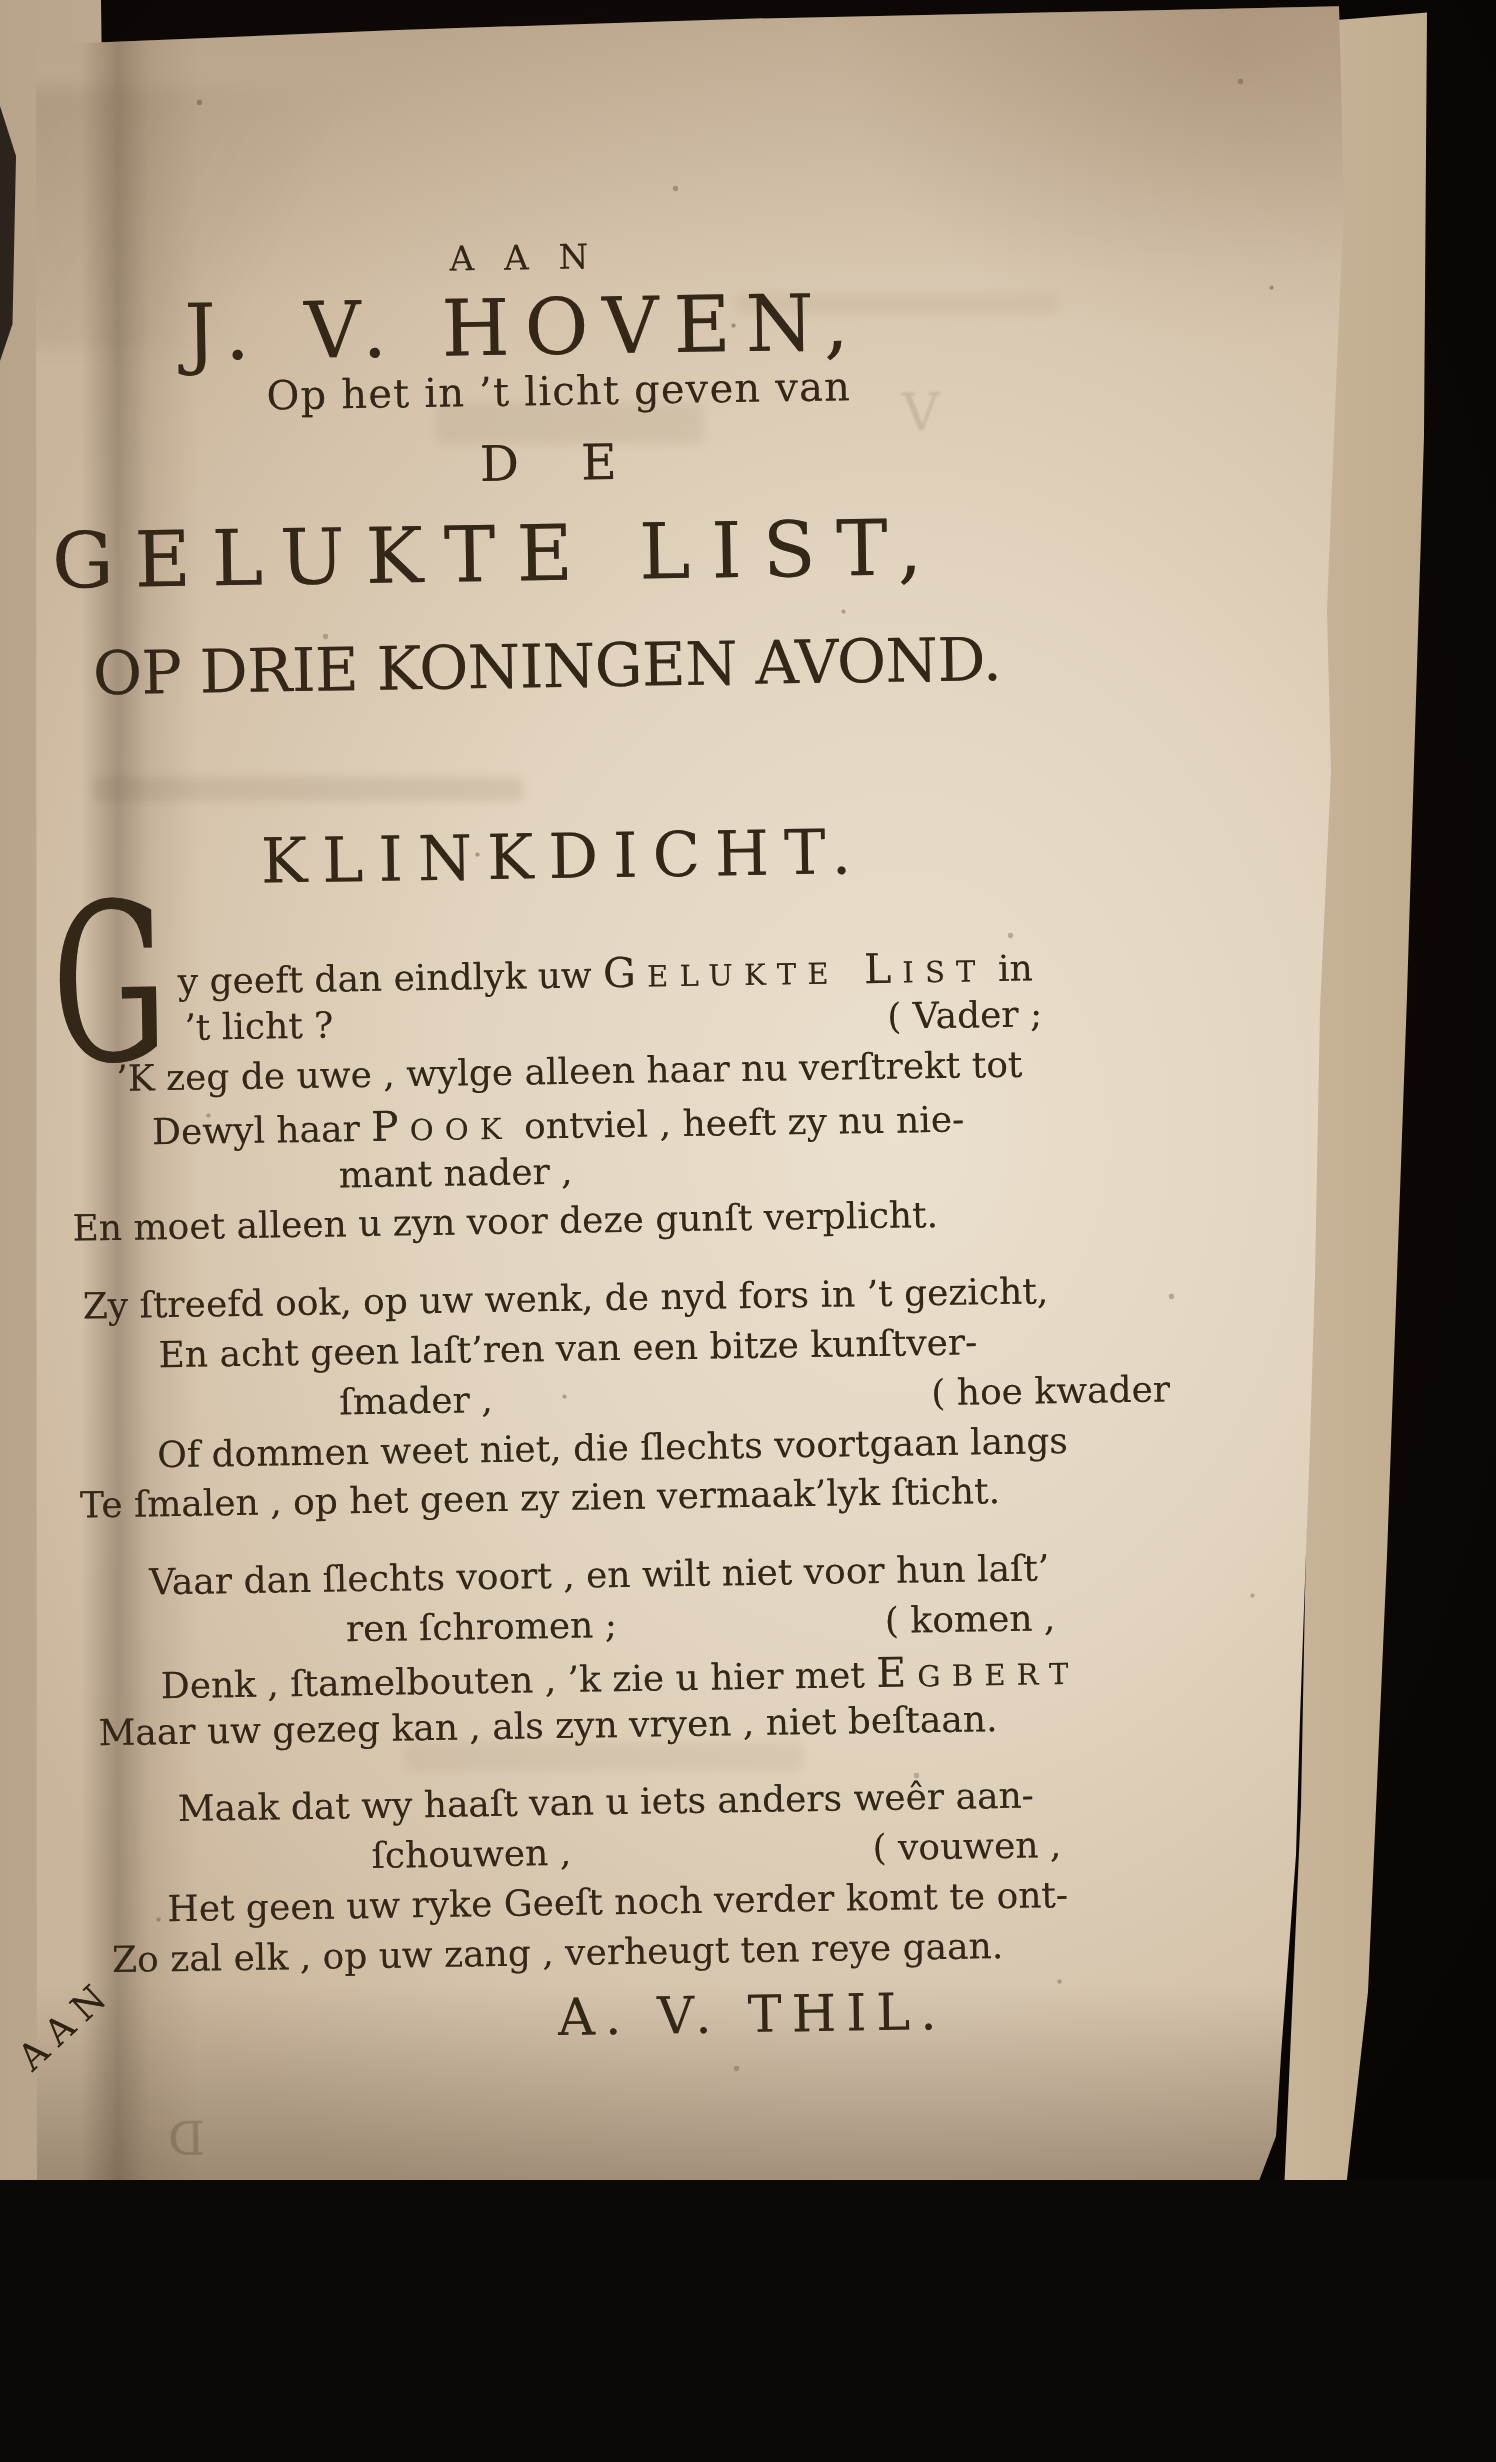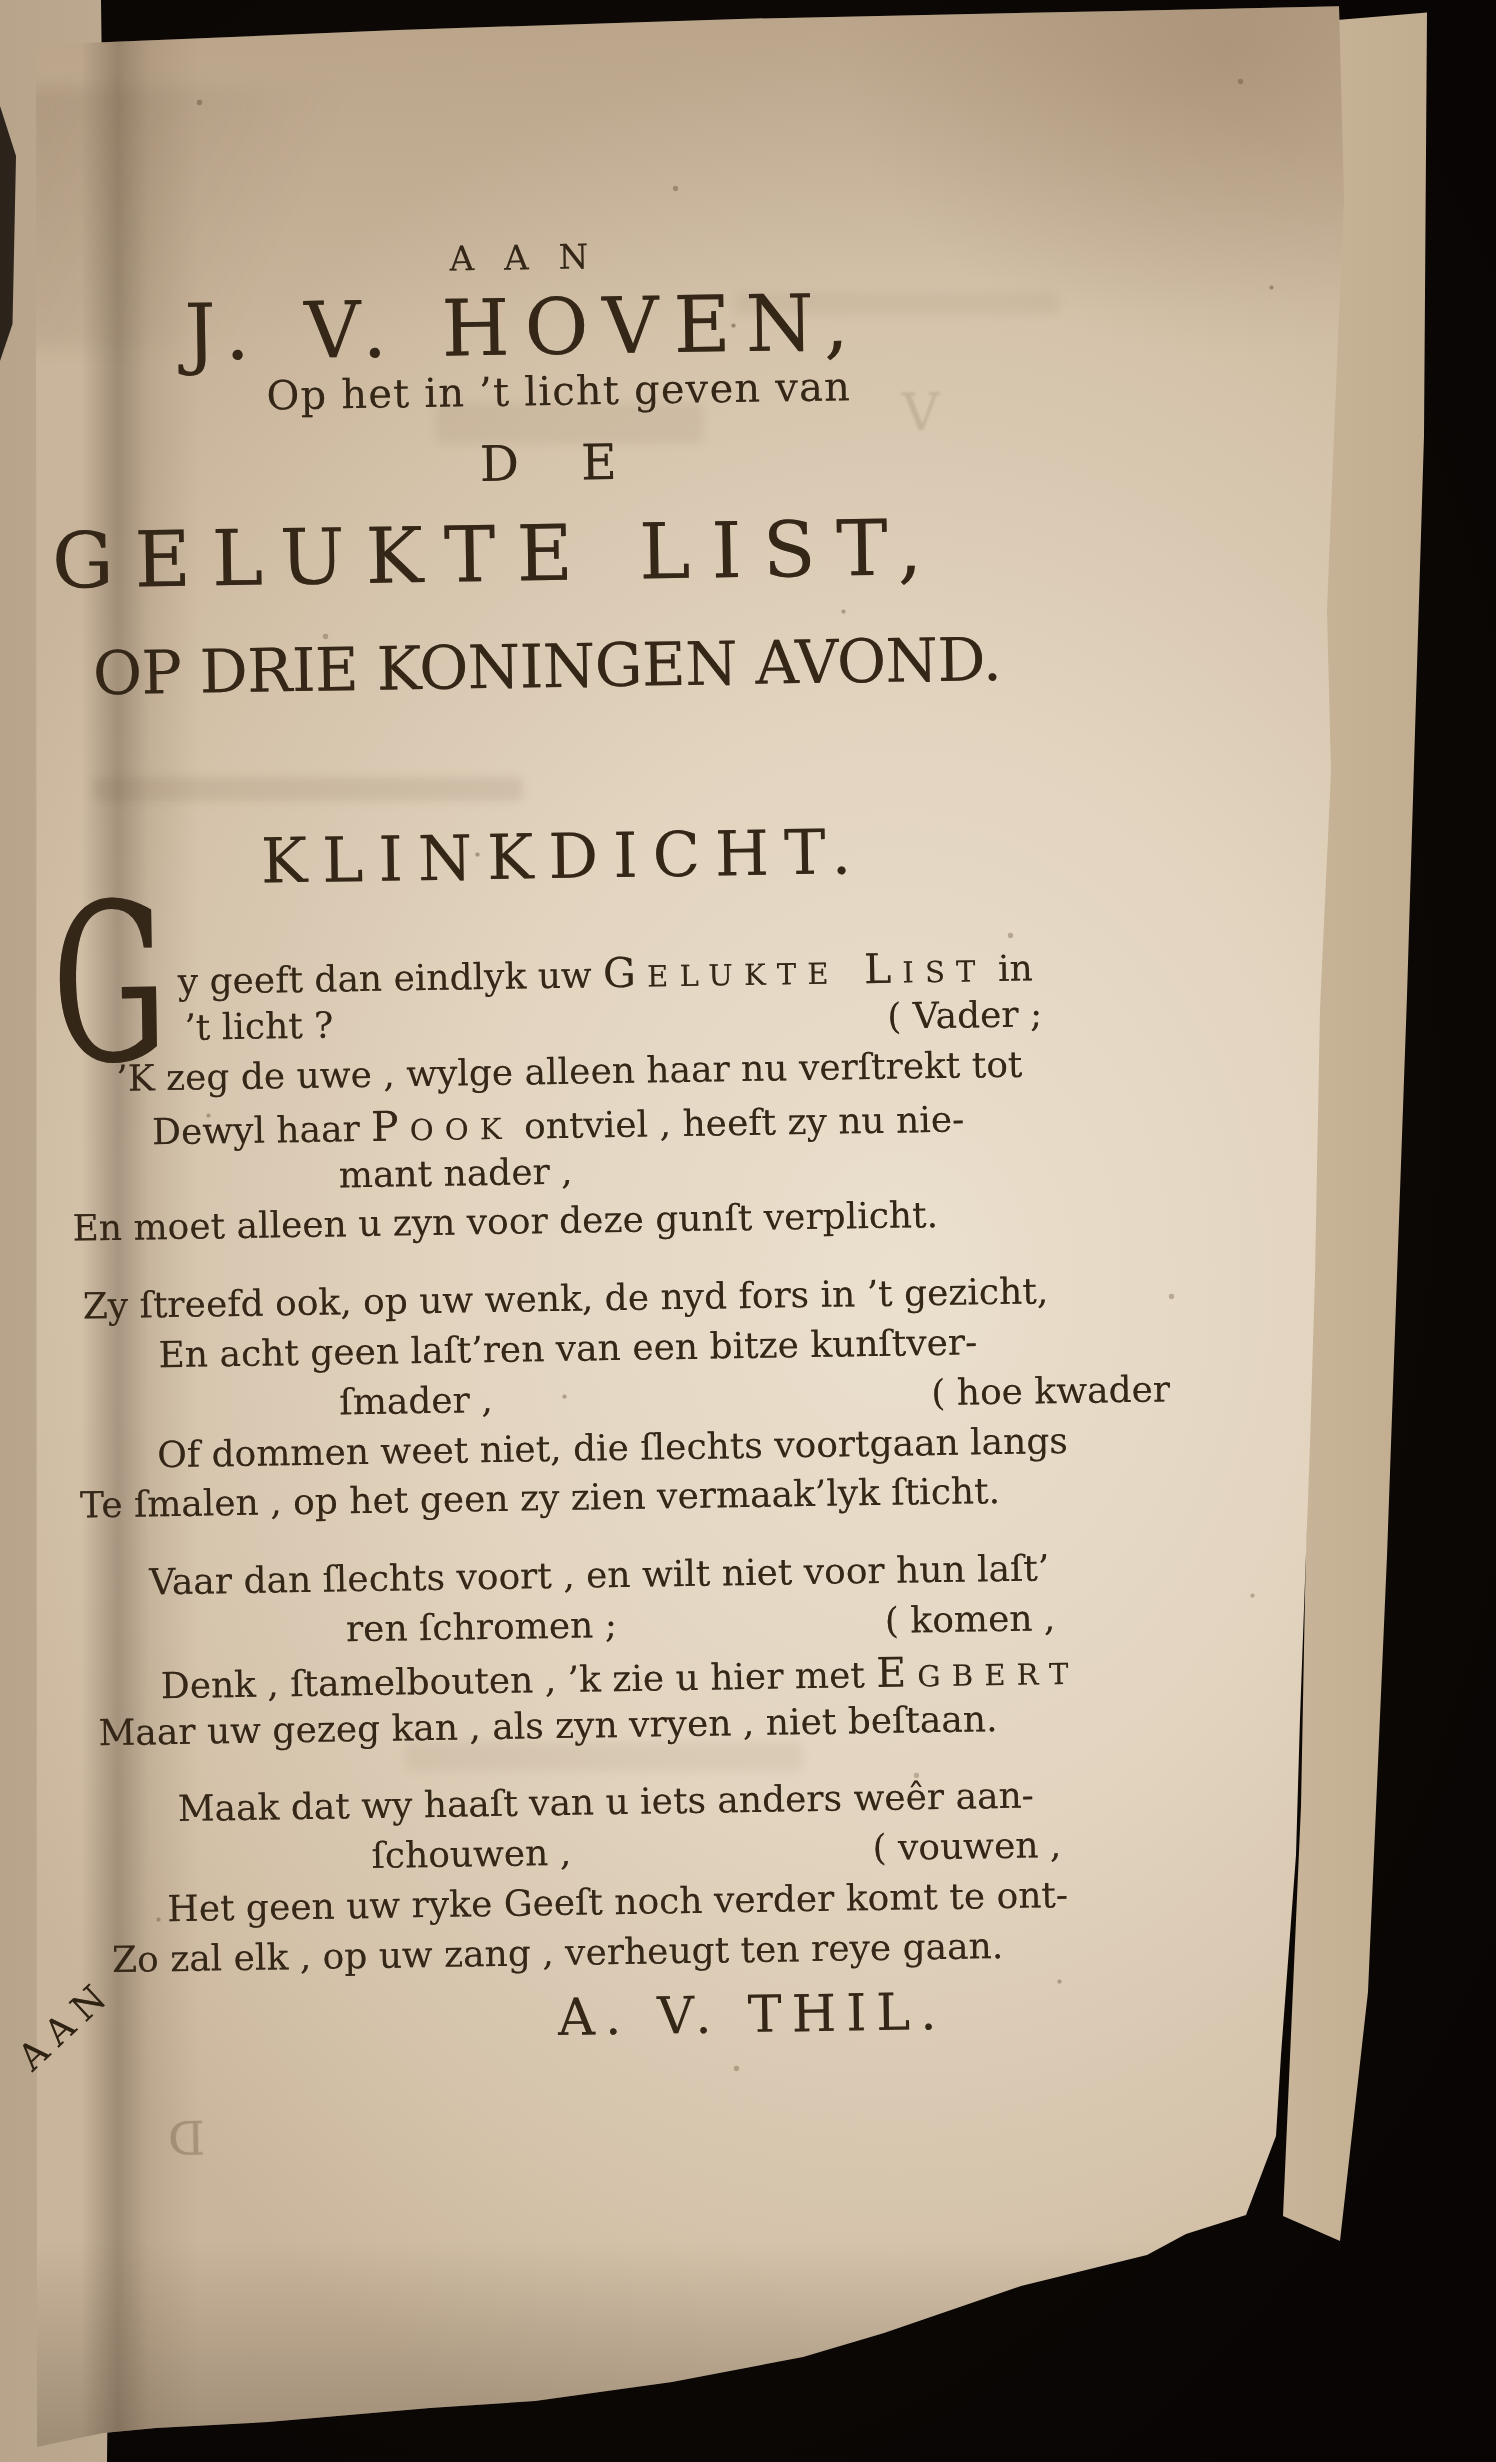--- a/index.html
+++ b/index.html
@@ -1,16 +1,16 @@
 <!DOCTYPE html>
 <html style="font-size:10px"><head>
 <meta charset="utf-8">
 <style>
   html,body{margin:0;padding:0;background:#0c0805;}
-  .stage{position:relative;width:1497px;height:2462px;overflow:hidden;
+  .stage{position:relative;width:1497px;height:2180px;overflow:hidden;
          background:radial-gradient(1121px 1619px at 40% 45%, #191009 0%, #0e0906 60%, #080504 100%);
          font-family:"DejaVu Serif", serif;}
 
   
   .page-under{position:absolute;inset:0;
     clip-path:polygon(1325px 21px,1427px 12.5px,1424px 436px,1407px 996px,1387px 1556px,1368px 1992px,1340px 2241px,1283px 2216px,1301px 1806px,1314px 1121px,1320px 498px);
     background:linear-gradient(270deg,#a8926f 0%, #c0ab8e 3%, #cdb99e 20%, #d4c1a8 100%);}
   .sliver{position:absolute;inset:0;
     clip-path:polygon(0 0,101px 0,110px 685px,103px 1432px,112px 2030px,107px 2462px,0 2462px);
     background:linear-gradient(90deg,#b7a48b 0%, #ccb9a1 35%, #d6c4ac 70%, #c2ae94 100%);}

